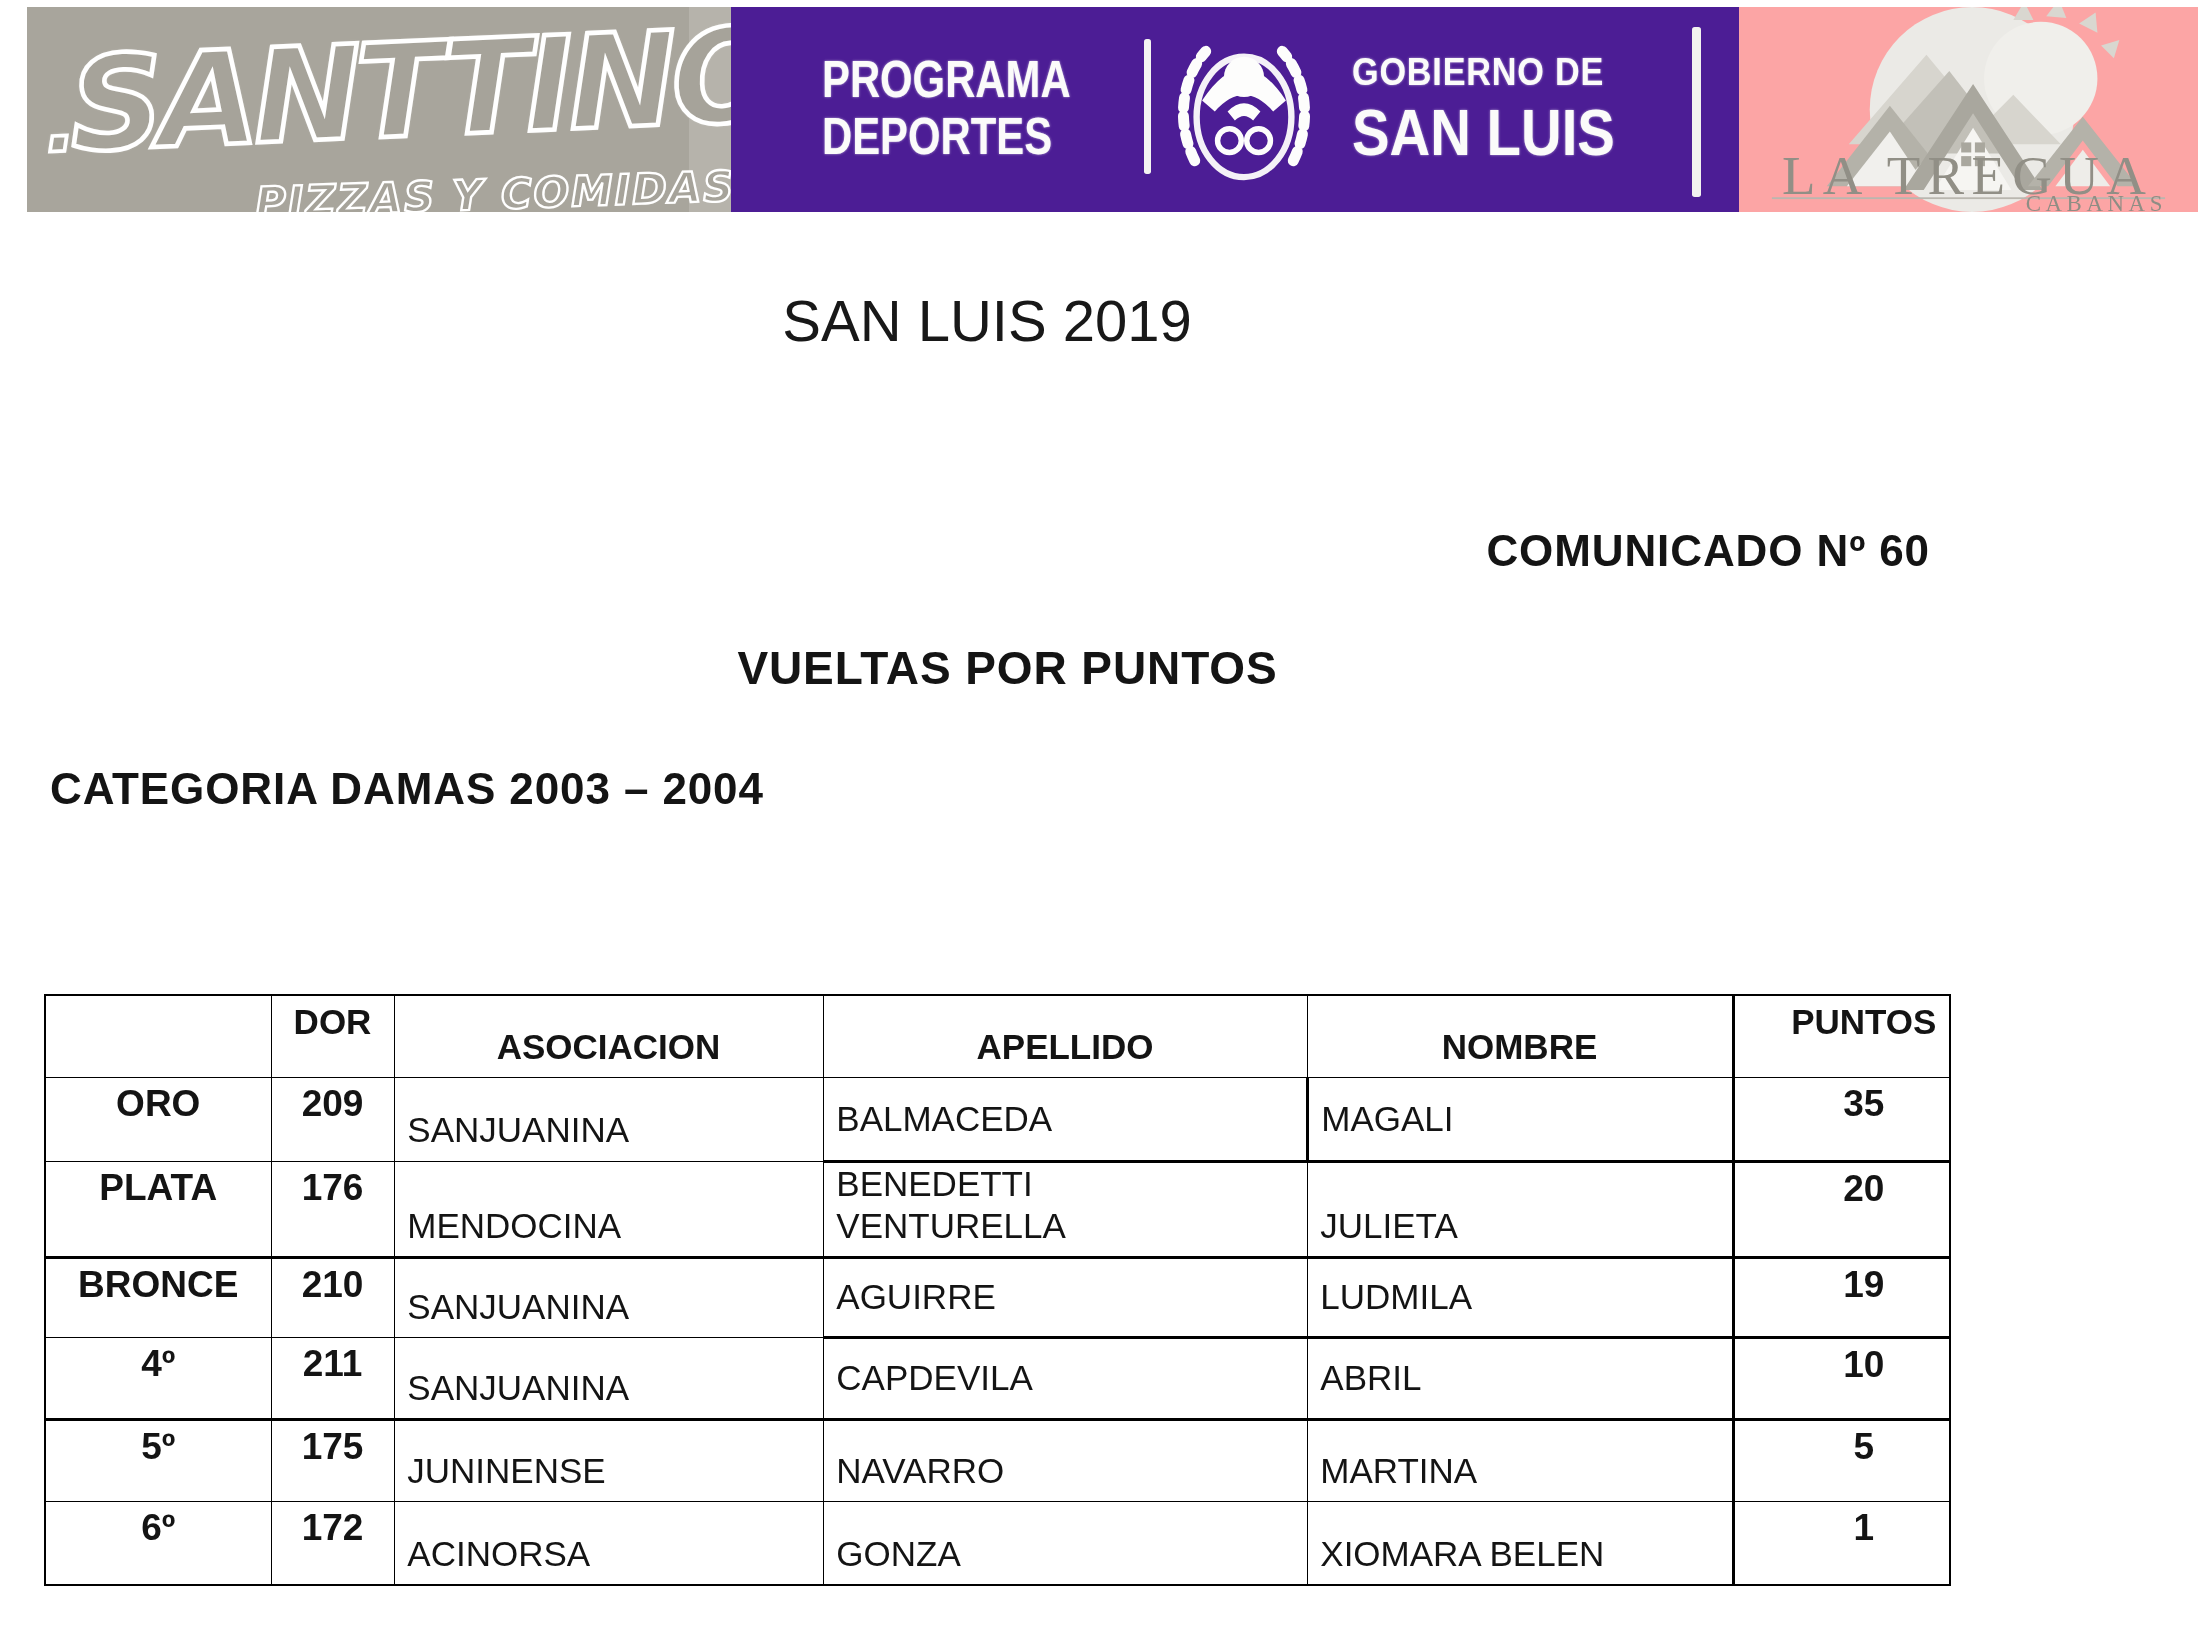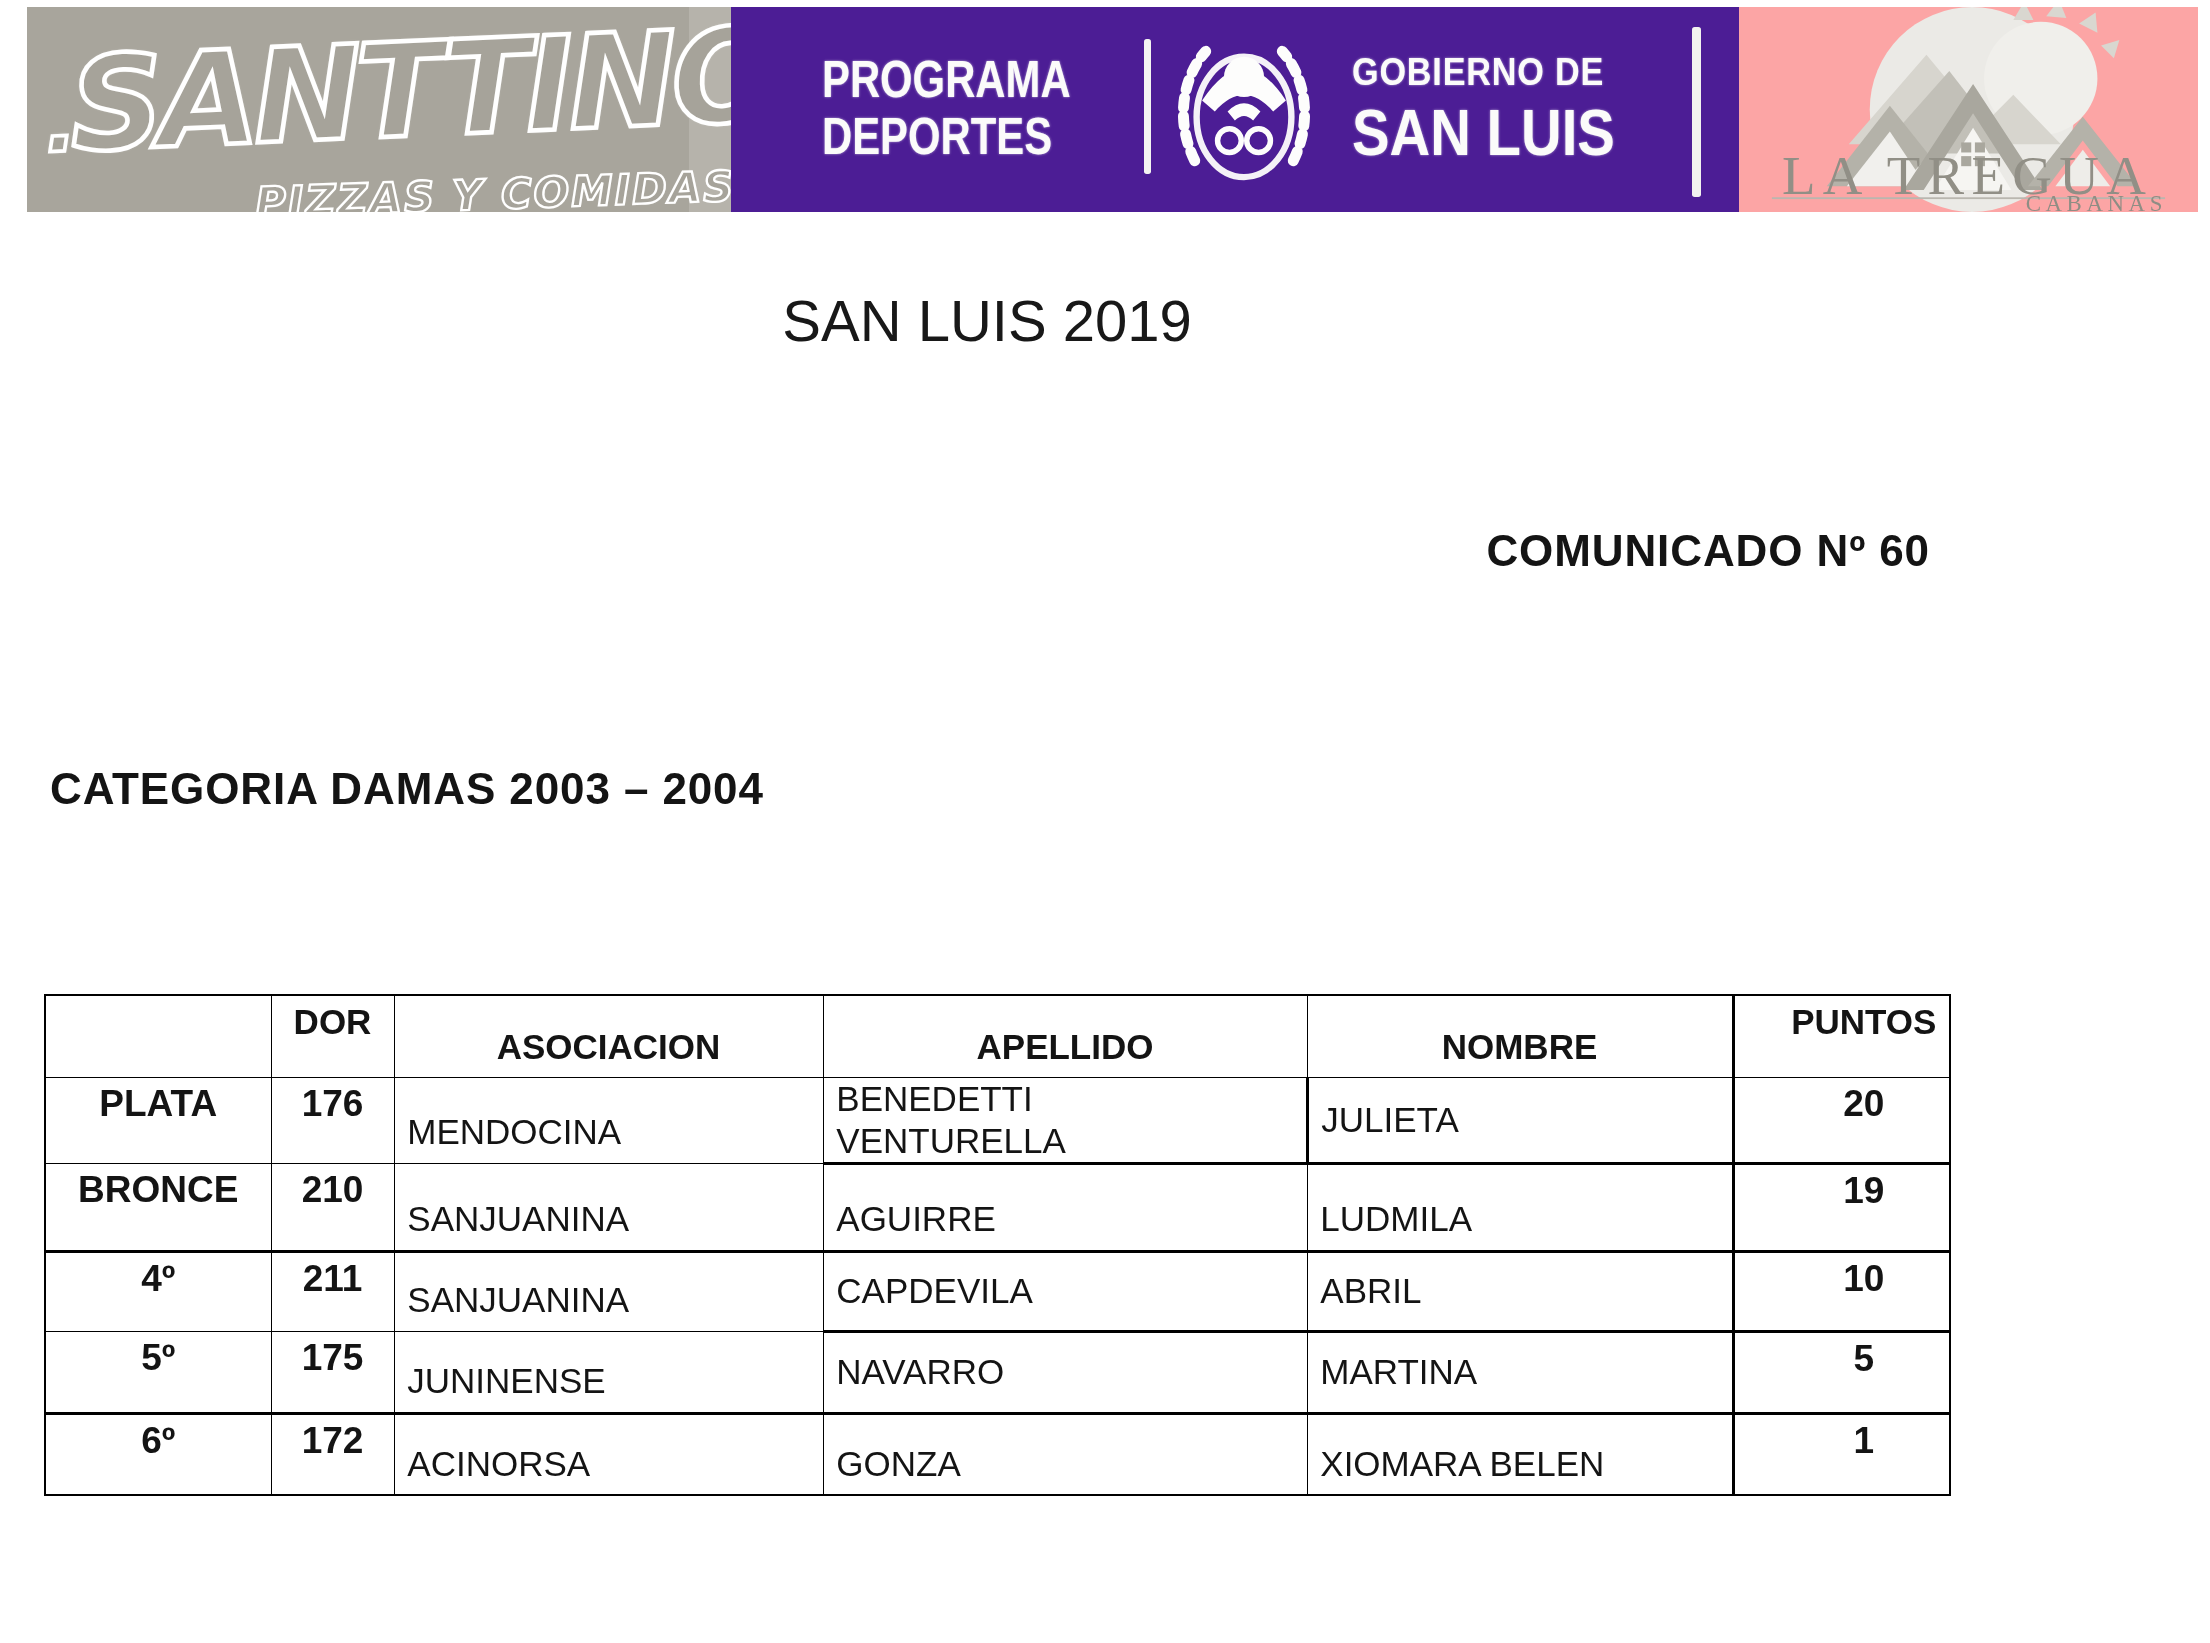--- a/index.html
+++ b/index.html
@@ -145,20 +145,21 @@
         <text x="468" y="223" text-anchor="end" font-family="Liberation Serif, serif" font-size="25" letter-spacing="5" fill="#8f8d84">CABAÑAS</text>
       </svg>
     </div>
   </div>
 
   <div class="title">
     <div class="t2">SAN LUIS 2019</div>
   </div>
 
   <div class="comunicado">COMUNICADO Nº 60</div>
+  <div class="vueltas">VUELTAS POR PUNTOS</div>
   <div class="categoria">CATEGORIA DAMAS 2003 – 2004</div>
 
   <div class="tblwrap">
     <table class="results">
       <colgroup>
         <col style="width:226px">
           <col style="width:123px">
           <col style="width:429px">
         <col style="width:484px">
           <col style="width:426px">
@@ -169,20 +170,28 @@
           <th></th>
           <th class="h-dor">DOR</th>
           <th>ASOCIACION</th>
           <th>APELLIDO</th>
           <th>NOMBRE</th>
           <th class="h-puntos">PUNTOS</th>
         </tr>
       </thead>
       <tbody>
           <tr>
+      <td class="c-rank">ORO</td>
+      <td class="c-dor">209</td>
+      <td class="c-asoc">SANJUANINA</td>
+      <td class="c-ape">BALMACEDA</td>
+      <td class="c-nom">MAGALI</td>
+      <td class="c-puntos">35</td>
+    </tr>
+          <tr>
       <td class="c-rank">PLATA</td>
       <td class="c-dor">176</td>
       <td class="c-asoc">MENDOCINA</td>
       <td class="c-ape">BENEDETTI
 VENTURELLA</td>
       <td class="c-nom">JULIETA</td>
       <td class="c-puntos">20</td>
     </tr>
           <tr>
       <td class="c-rank">BRONCE</td>

